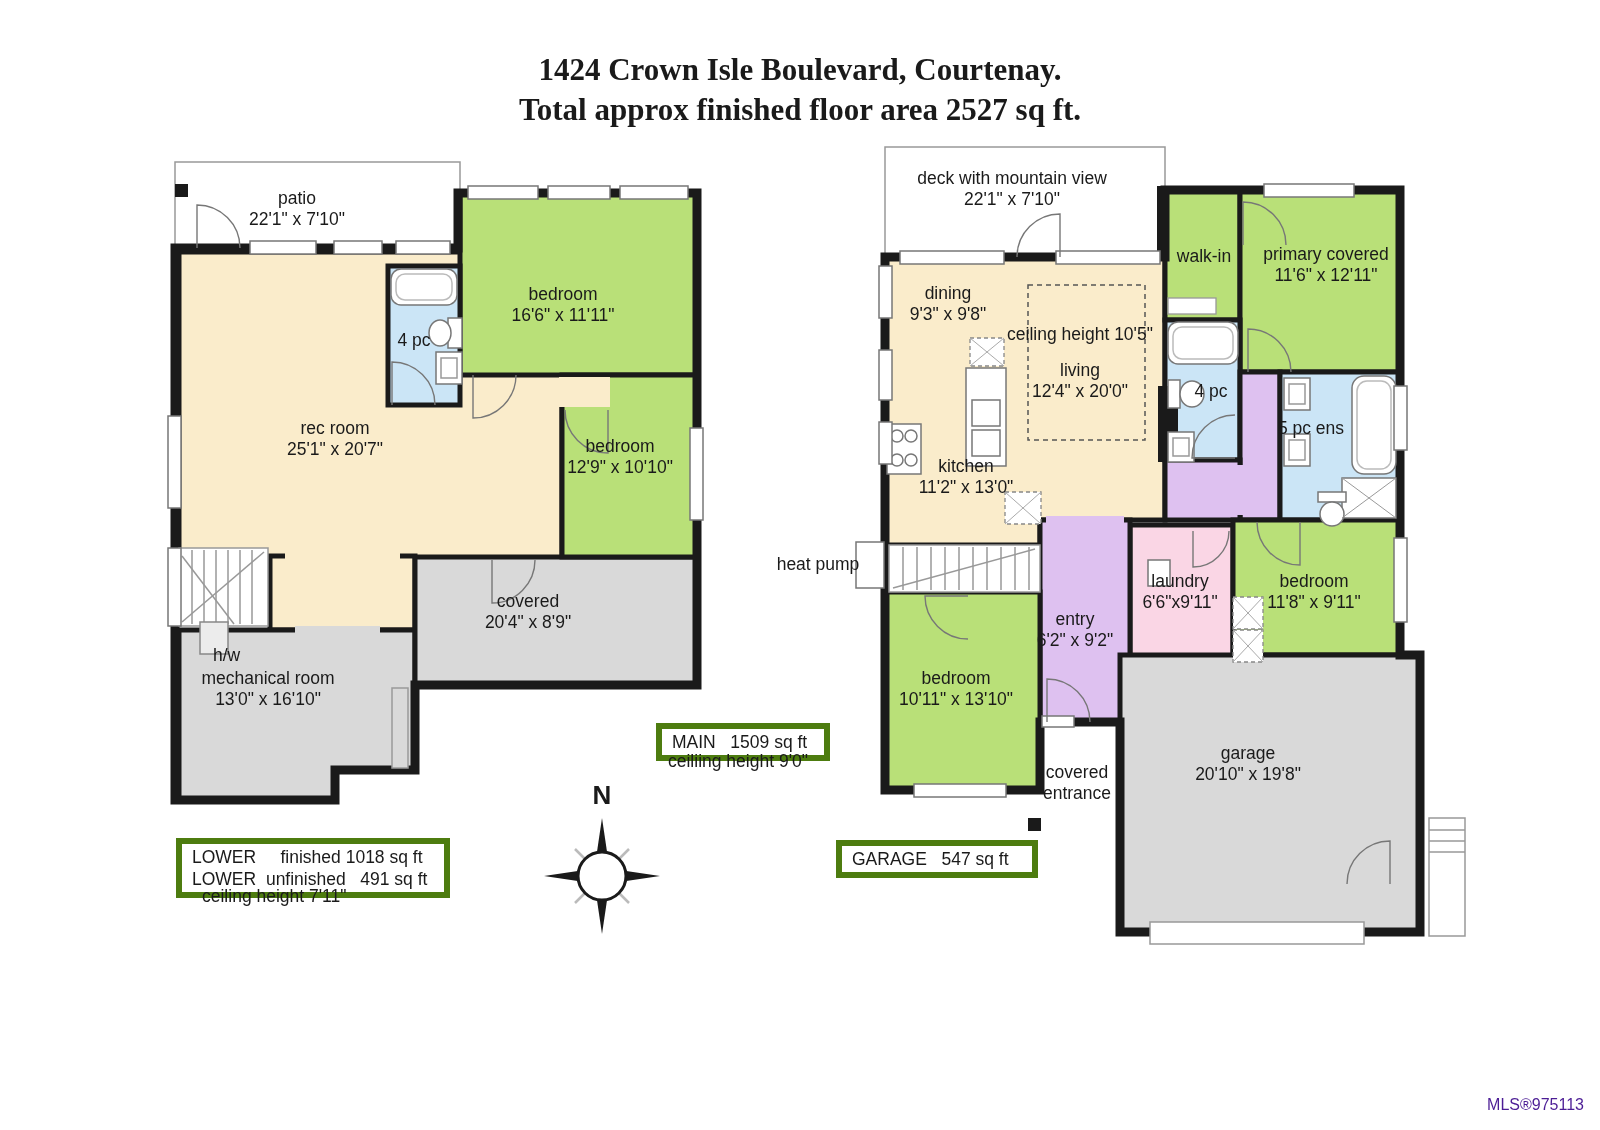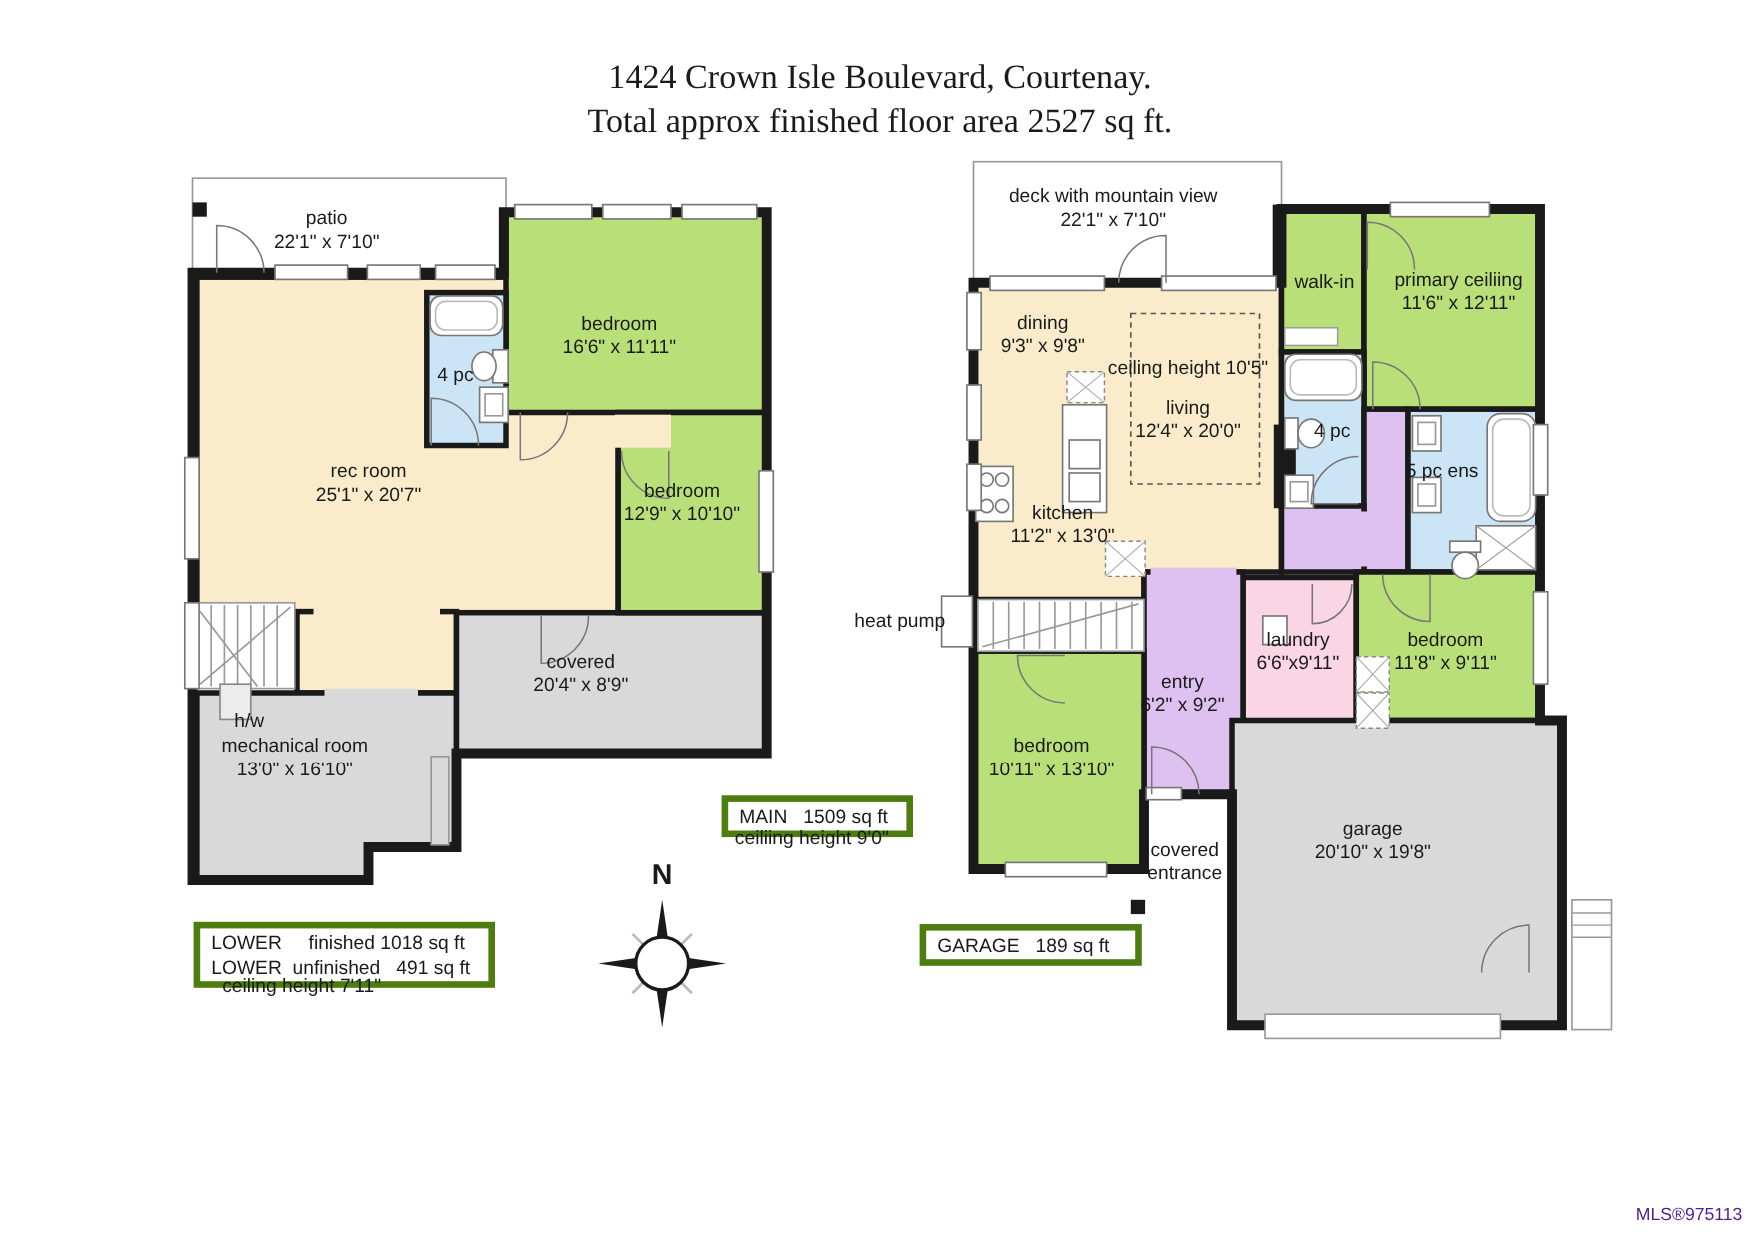--- a/index.html
+++ b/index.html
@@ -1,20 +1,20 @@
 <!DOCTYPE html>
 <html><head>
 <meta charset="utf-8">
 <style>
   html,body{margin:0;padding:0;background:#fff;}
   #page{position:relative;width:1600px;height:1130px;background:#ffffff;overflow:hidden;
         font-family:"Liberation Sans",sans-serif;color:#1a1a1a;}
   #plan-svg{position:absolute;left:0;top:0;}
   .title{position:absolute;left:0;width:1600px;text-align:center;
-         font-family:"Liberation Serif",serif;font-weight:normal;font-size:31px;}
+         font-family:"Liberation Serif",serif;font-weight:bold;font-size:31px;}
   .lbl{position:absolute;transform:translateX(-50%);text-align:center;
        font-size:17.5px;line-height:1.18;white-space:nowrap;}
   .lbl span{display:block;}
   .note-box{position:absolute;background:#fff;border:6px solid #4d7c0f;
             font-size:17.5px;white-space:pre;}
   .note-line{position:absolute;font-size:17.5px;white-space:pre;}
   .compass-n{position:absolute;transform:translateX(-50%);font-size:26px;font-weight:bold;}
   .disclaimer{position:absolute;left:0;width:1600px;text-align:center;
               font-family:"Liberation Serif",serif;font-size:21px;}
   .mls{position:absolute;right:16px;top:1096px;font-size:16px;color:#4c1d95;}
@@ -288,21 +288,21 @@
       <span>12'4" x 20'0"</span>
     </div>
   <div class="lbl" style="left:966px;top:456px">
     <span>kitchen</span>
       <span>11'2" x 13'0"</span>
     </div>
   <div class="lbl" style="left:1204px;top:246px">
     <span>walk-in</span>
     </div>
   <div class="lbl" style="left:1326px;top:244px">
-    <span>primary ceiliing</span>
+    <span>primary covered</span>
       <span>11'6" x 12'11"</span>
     </div>
   <div class="lbl" style="left:1211px;top:381px">
     <span>4 pc</span>
     </div>
   <div class="lbl" style="left:1311px;top:418px">
     <span>5 pc ens</span>
     </div>
   <div class="lbl" style="left:1180px;top:571px">
     <span>laundry</span>
@@ -331,18 +331,18 @@
     <span>garage</span>
       <span>20'10" x 19'8"</span>
     </div>
 
   <div class="note-box" style="left:656px;top:723px;width:152px;height:26px;line-height:26px;padding-left:10px">MAIN   1509 sq ft</div>
   <div class="note-line" style="left:668px;top:751px">ceiliing height 9'0"</div>
 
   <div class="note-box" style="left:176px;top:838px;width:252px;height:46px;line-height:22px;padding:2px 0 0 10px"><span style="display:block">LOWER     finished 1018 sq ft</span><span style="display:block">LOWER  unfinished   491 sq ft</span></div>
   <div class="note-line" style="left:202px;top:886px">ceiling height 7'11"</div>
 
-  <div class="note-box" style="left:836px;top:840px;width:180px;height:26px;line-height:26px;padding-left:10px">GARAGE   189 sq ft</div>
+  <div class="note-box" style="left:836px;top:840px;width:180px;height:26px;line-height:26px;padding-left:10px">GARAGE   547 sq ft</div>
 
   <div class="compass-n" style="left:602px;top:780px">N</div>
 
   <div class="mls">MLS®975113</div>
 </div>
 
 </body></html>

